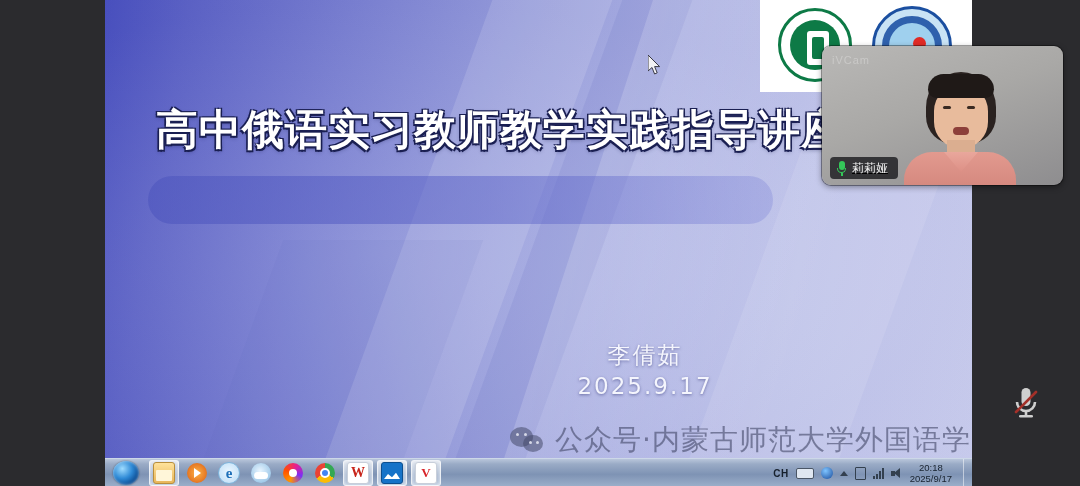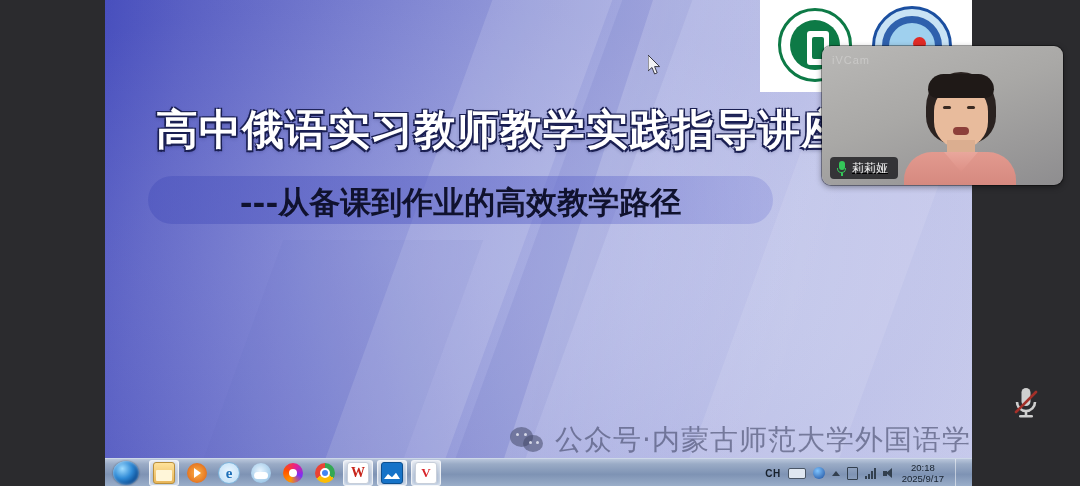--- a/index.html
+++ b/index.html
@@ -228,21 +228,20 @@
   .ico-chrome { background: conic-gradient(#34a853 0 33%, #fbbc05 0 66%, #ea4335 0 100%); border-radius:50%; }
   .ico-chrome:after{content:"";position:absolute;left:5px;top:5px;width:10px;height:10px;background:#4285f4;border:2px solid #fff;border-radius:50%;box-sizing:border-box;}
   .ico-wps { background:#fff; border:1px solid #c8cfda; color:#c8251b; font: 700 14px "Liberation Serif", serif; display:flex;align-items:center;justify-content:center;}
   .ico-blue { background:#1673c8; border:1px solid #0d4f8e; }
   .ico-blue:after{content:"";position:absolute;left:2px;bottom:4px;width:16px;height:7px;background:#fff;clip-path:polygon(0 100%,25% 30%,50% 75%,75% 10%,100% 100%);}
   .ico-v { background:#fff; border:1px solid #c8cfda; color:#d8252a; font: 700 13px "Liberation Serif", serif; display:flex;align-items:center;justify-content:center;}
   #tb-spacer { flex: 1 1 auto; }
 
   #tray {
     display:flex; align-items:center; gap:7px;
-    padding-right: 8px;
     height: 100%;
     font-size: 9px; color:#1d2733;
   }
   .tray-ico { width: 12px; height: 12px; position: relative; }
   #ime-ch { font: 700 10px "Liberation Sans", sans-serif; color:#16202c; letter-spacing:0.5px; }
   .tray-kbd { width:16px;height:9px;border:1px solid #4a5666;border-radius:2px;background:#dfe7f1;}
   .tray-globe { width:12px;height:12px;border-radius:50%;background:radial-gradient(circle at 38% 32%,#7fc4ff,#1b4d9c);}
   .tray-up { width:0;height:0;border-left:4px solid transparent;border-right:4px solid transparent;border-bottom:5px solid #33404f;}
   .tray-bars { display:flex; align-items:flex-end; gap:1px; height:11px;}
   .tray-bars i{display:block;width:2px;background:#33404f;}
@@ -373,23 +372,24 @@
           <div class="inner">
             <div class="flame"></div>
             <div class="sun"></div>
           </div>
         </div>
       </div>
 
       <div id="slide-title">高中俄语实习教师教学实践指导讲座</div>
 
       <div id="subtitle-pill"></div>
-      <div id="slide-subtitle">---从备课到作业的高效教学路径</div>
 
       <div id="presenter-block">
+        <span class="line">李倩茹</span>
+        <span class="line">2025.9.17</span>
       </div>
 
       <div id="watermark">
         <span id="wechat-icon">
           <span class="b1"></span>
             <span class="b2"></span>
           <span class="e" style="left:6px; top:7px;"></span>
           <span class="e" style="left:14px; top:7px;"></span>
           <span class="e" style="left:19px; top:15px;"></span>
           <span class="e" style="left:26px; top:15px;"></span>

